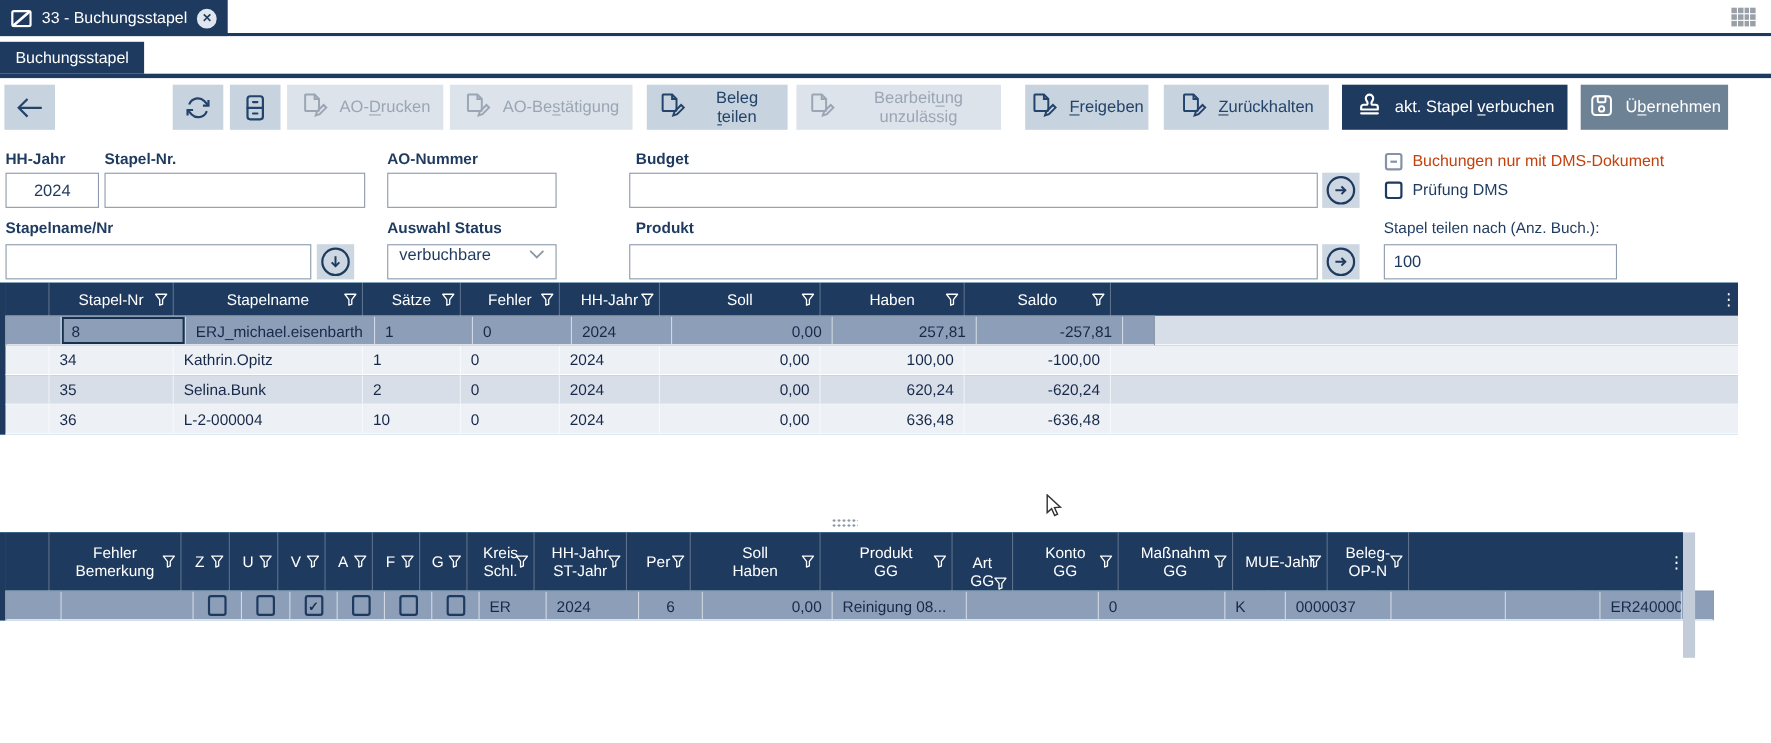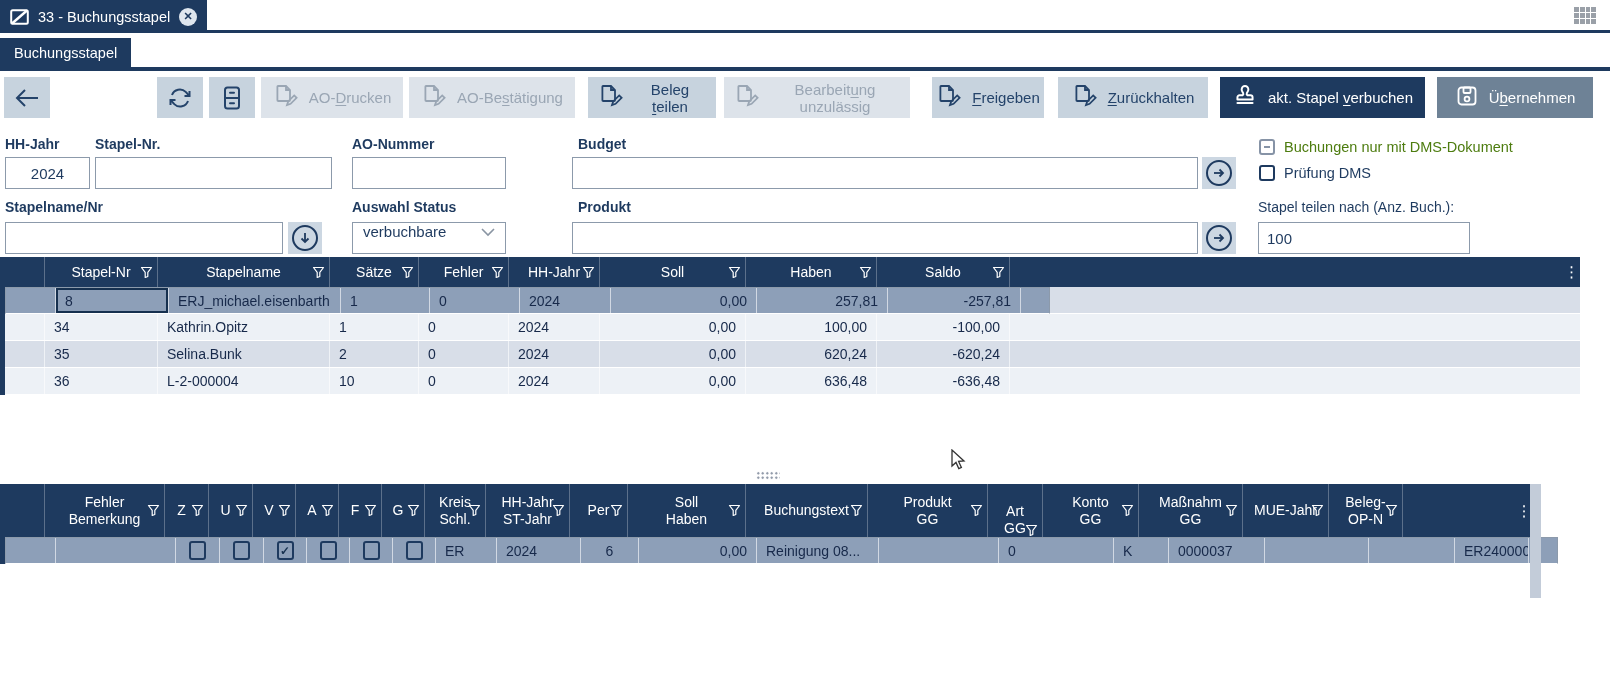--- a/index.html
+++ b/index.html
@@ -47,21 +47,21 @@
        color:var(--navy);padding:0 8px;font-family:"Liberation Sans",sans-serif}
   .sel{position:absolute;height:32px;border:1px solid var(--input-border);background:#fff;font-size:15px;
        color:var(--navy);display:flex;justify-content:space-between;padding:0 10px;cursor:pointer}
   .circ-wrap{position:absolute;width:34px;height:32px;background:#ccd7e2;display:flex;align-items:center;justify-content:center;cursor:pointer}
   .circ{width:26px;height:26px;border-radius:50%;border:2px solid var(--navy);display:flex;align-items:center;justify-content:center}
   .circ svg{stroke:var(--navy)}
   .cbrow{position:absolute;display:flex;align-items:center;gap:9px;font-size:14.5px;cursor:pointer}
   .cb{width:16px;height:16px;border:2px solid var(--navy);border-radius:3px;background:#fff;position:relative;flex:none}
   .cb.ind{border-color:#8693a6}
   .cb.ind::after{content:"";position:absolute;left:3px;right:3px;top:5px;height:2px;background:#8693a6}
-  .cbrow.gray{color:#4d7c0f}
+  .cbrow.gray{color:#c2410c}
 
   
   .dtable{position:absolute;border-left:5px solid var(--navy);background:#0369a1}
   .thead{display:flex;background:var(--navy);color:#fff}
   .th{height:100%;display:flex;align-items:center;justify-content:center;position:relative;
       border-right:1px solid rgba(255,255,255,.28);font-size:14px;cursor:pointer}
   .th-label{white-space:pre-line;text-align:center;line-height:1.2}
   .funnel-wrap{position:absolute;right:4px;display:flex;cursor:pointer}
   .funnel-wrap svg{stroke:#fff}
   .th.filler,.td.filler{flex:1 1 auto;border-right:none;cursor:default}
@@ -188,21 +188,21 @@
       </svg></span>
   <span><span></span><u>Z</u><span>urückhalten</span></span>
 </button>
 <button class="tbtn primary" style="left:1220px;width:205px">
   <span><svg width="26" height="26" viewBox="0 0 24 24" fill="none" stroke-width="1.8" stroke-linejoin="round">
         <path d="M12 2.8a3.1 3.1 0 0 0-3.1 3.1c0 1.5.9 2.4 1.4 3.4.3.7.2 1.5-.5 2H7a2 2 0 0 0-2 2v2h14v-2a2 2 0 0 0-2-2h-2.8c-.7-.5-.8-1.3-.5-2 .5-1 1.4-1.9 1.4-3.4A3.1 3.1 0 0 0 12 2.8Z"></path>
         <path d="M5 18.5h14" stroke-linecap="round"></path>
       </svg></span>
   <span><span>akt. Stapel </span><u>v</u><span>erbuchen</span></span>
 </button>
-<button class="tbtn slate" style="left:1437px;width:156px">
+<button class="tbtn slate" style="left:1437px;width:134px">
   <span><svg width="24" height="24" viewBox="0 0 24 24" fill="none" stroke-width="1.8" stroke-linejoin="round">
         <rect x="3.5" y="3.5" width="17" height="17" rx="3"></rect>
         <rect x="8.5" y="3.5" width="7" height="5.5" rx="1"></rect>
         <circle cx="12" cy="15" r="2.4"></circle>
       </svg></span>
   <span><span>Ü</span><u>b</u><span>ernehmen</span></span>
 </button>
 
 <label class="flabel" style="left:5px;top:136px">HH-Jahr</label>
 <input class="inp" style="left: 5px; top: 157px; width: 85px; text-align: center;" value="2024">
@@ -476,28 +476,20 @@
         <span class="th-label">Per</span>
         <span class="funnel-wrap">
           <svg width="13" height="13" viewBox="0 0 13 13" fill="none" stroke-width="1.2" stroke-linejoin="round">
             <path d="M1.5 1.5h10L7.8 6.3v4.2l-2.6 1V6.3Z" stroke="currentColor"></path>
           </svg>
         </span>
       </div>
       <div class="th" style="width: 118px;">
         <span class="th-label">Soll
 Haben</span>
-        <span class="funnel-wrap">
-          <svg width="13" height="13" viewBox="0 0 13 13" fill="none" stroke-width="1.2" stroke-linejoin="round">
-            <path d="M1.5 1.5h10L7.8 6.3v4.2l-2.6 1V6.3Z" stroke="currentColor"></path>
-          </svg>
-        </span>
-      </div>
-      <div class="th" style="width: 122px;">
-        <span class="th-label">Buchungstext</span>
         <span class="funnel-wrap">
           <svg width="13" height="13" viewBox="0 0 13 13" fill="none" stroke-width="1.2" stroke-linejoin="round">
             <path d="M1.5 1.5h10L7.8 6.3v4.2l-2.6 1V6.3Z" stroke="currentColor"></path>
           </svg>
         </span>
       </div>
       <div class="th" style="width: 120px;">
         <span class="th-label">Produkt
 GG</span>
         <span class="funnel-wrap">

